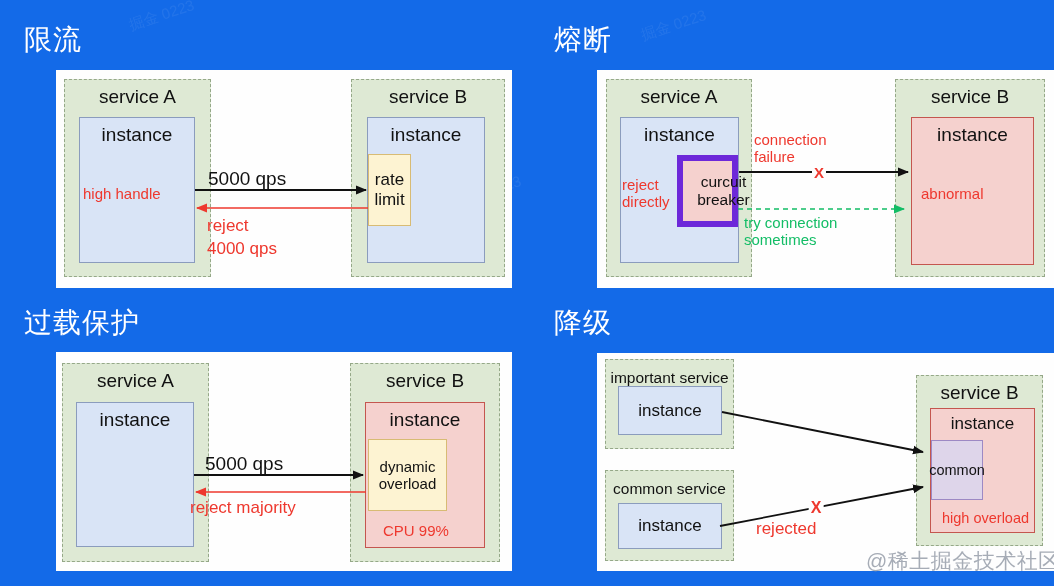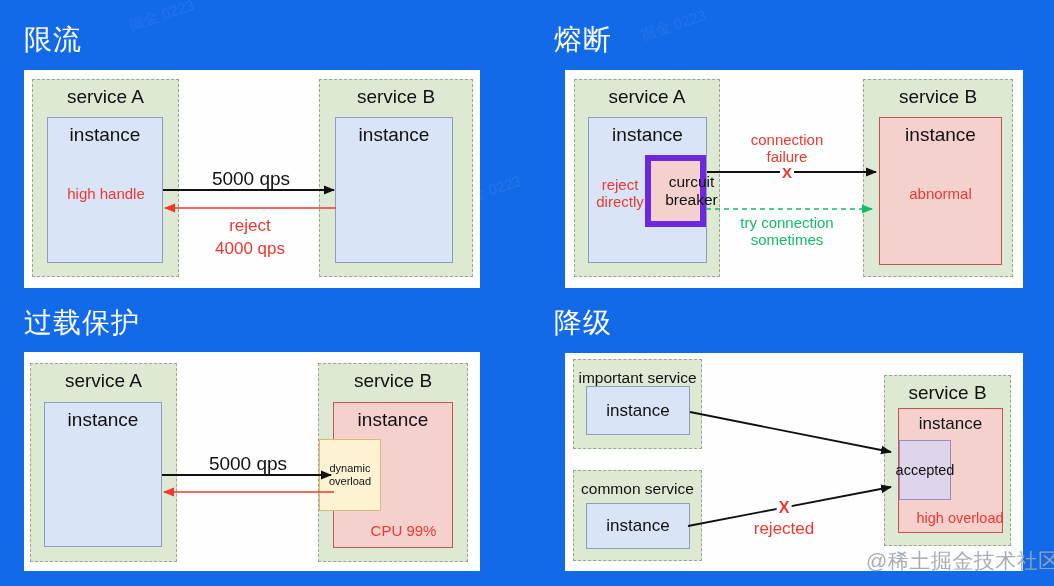--- a/index.html
+++ b/index.html
@@ -6,21 +6,21 @@
   .stage {
     position:relative; width:1054px; height:586px; overflow:hidden;
     background:#136ae8;
     font-family:"Liberation Sans", sans-serif;
     color:#111;
   }
   .quad-title {
     position:absolute; font-size:28px; line-height:30px; color:#ffffff;
     font-weight:500; letter-spacing:1px; white-space:nowrap;
   }
-  .panel { position:absolute; background:#fefefe; }
+  .panel { position:absolute; background:#fefefe;margin-left:32px; }
   .gbox {
     position:absolute; background:#dee9d4; border:1.5px dashed #95a888;
     box-sizing:border-box;
   }
   .glabel {
     position:absolute; left:0; right:0; top:6px; text-align:center;
     font-size:19px; color:#111;
   }
   .glabel-sm { font-size:15.5px; top:9px; }
   .inst { position:absolute; box-sizing:border-box; }
@@ -37,21 +37,21 @@
   }
   .obox {
     position:absolute; box-sizing:border-box;
     display:flex; align-items:center; justify-content:center;
     text-align:center; white-space:pre-line; line-height:1.15; color:#111;
   }
   .obox.yellow { background:#fdf3d2; border:1px solid #d8bb74; }
   .obox.pinkb  { background:#f5d1ce; border:6px solid #6d28d9;padding-left:32px; }
   .obox.purple { background:#ded5ea; border:1px solid #9d89c4; }
   .note, .albl {
-    position:absolute; text-align:center; white-space:pre-line;
+    position:absolute; text-align:left; white-space:pre-line;
     font-size:15px; line-height:1.15;
   }
   .red   { color:#ee382e; }
   .green { color:#13bd66; }
   .black { color:#111; }
   .xmark {
     position:absolute; transform:translate(-50%,-50%);
     color:#ee382e; font-weight:bold; font-size:15px; line-height:1;
     background:#fefefe; padding:0 2px;
   }
@@ -106,20 +106,22 @@
     <div class="gbox" style="left:295px;top:9px;width:154px;height:198px">
       <div class="glabel">service B</div>
     </div>
     <div class="inst blue" style="left:23px;top:47px;width:116px;height:146px">
       <div class="ilabel">instance</div>
     </div>
     <div class="inst blue" style="left:311px;top:47px;width:118px;height:146px">
       <div class="ilabel">instance</div>
     </div>
     <div class="note red" style="left:27px;top:115px;width:110px">high handle</div>
+    <div class="obox yellow" style="left:312px;top:84px;width:43px;height:72px;font-size:17px">rate
+limit</div>
     <svg class="arrows" width="456" height="218">
       <line class="lblk" x1="139" y1="120" x2="310" y2="120" marker-end="url(#mb)"></line>
       <line class="lred" x1="312" y1="138" x2="141" y2="138" marker-end="url(#mr)"></line>
     </svg>
     <div class="albl black" style="left:152px;top:98px;width:150px;font-size:19px">5000 qps</div>
     <div class="albl red" style="left:151px;top:145px;width:150px;font-size:17px;line-height:1.35">reject
 4000 qps</div>
   </div>
 
   <div class="panel" style="left:565px;top:70px;width:458px;height:218px">
@@ -157,28 +159,29 @@
     </div>
     <div class="gbox" style="left:294px;top:11px;width:150px;height:199px">
       <div class="glabel">service B</div>
     </div>
     <div class="inst blue" style="left:20px;top:50px;width:118px;height:145px">
       <div class="ilabel">instance</div>
     </div>
     <div class="inst pink" style="left:309px;top:50px;width:120px;height:146px">
       <div class="ilabel">instance</div>
     </div>
-    <div class="obox yellow" style="left:295px;top:87px;width:62px;height:72px;font-size:11px">dynamic
+    <div class="obox yellow" style="left:312px;top:87px;width:79px;height:72px;font-size:15px">dynamic
 overload</div>
     <div class="note red" style="left:327px;top:170px;width:105px">CPU 99%</div>
     <svg class="arrows" width="456" height="219">
       <line class="lblk" x1="138" y1="123" x2="307" y2="123" marker-end="url(#mb)"></line>
       <line class="lred" x1="310" y1="140" x2="140" y2="140" marker-end="url(#mr)"></line>
     </svg>
     <div class="albl black" style="left:149px;top:101px;width:150px;font-size:19px">5000 qps</div>
+    <div class="albl red" style="left:134px;top:146px;width:180px;font-size:17px">reject majority</div>
   </div>
 
   <div class="panel" style="left:565px;top:353px;width:458px;height:218px">
     <div class="gbox" style="left:8px;top:6px;width:129px;height:90px">
       <div class="glabel glabel-sm">important service</div>
     </div>
     <div class="inst blue" style="left:21px;top:33px;width:104px;height:49px">
       <div class="centerlabel">instance</div>
     </div>
     <div class="gbox" style="left:8px;top:117px;width:129px;height:91px">
@@ -186,21 +189,21 @@
     </div>
     <div class="inst blue" style="left:21px;top:150px;width:104px;height:46px">
       <div class="centerlabel">instance</div>
     </div>
     <div class="gbox" style="left:319px;top:22px;width:127px;height:171px">
       <div class="glabel">service B</div>
     </div>
     <div class="inst pink" style="left:333px;top:55px;width:105px;height:125px">
       <div class="ilabel ilabel-sm">instance</div>
     </div>
-    <div class="obox purple" style="left:334px;top:87px;width:52px;height:60px;font-size:14.5px">accepted</div>
+    <div class="obox purple" style="left:334px;top:87px;width:52px;height:60px;font-size:14.5px">common</div>
     <div class="note red" style="left:345px;top:157px;width:100px;font-size:14.5px">high overload</div>
     <svg class="arrows" width="458" height="218">
       <line class="lblk" x1="125" y1="59" x2="326" y2="99" marker-end="url(#mb)"></line>
       <line class="lblk" x1="123" y1="173" x2="326" y2="134" marker-end="url(#mb)"></line>
     </svg>
     <span class="xmark" style="left:219px;top:155px;font-size:16px">X</span>
     <div class="albl red" style="left:159px;top:166px;width:120px;font-size:17px">rejected</div>
   </div>
 
   <div class="main-wm" style="left:866px;top:547px">@稀土掘金技术社区</div>

